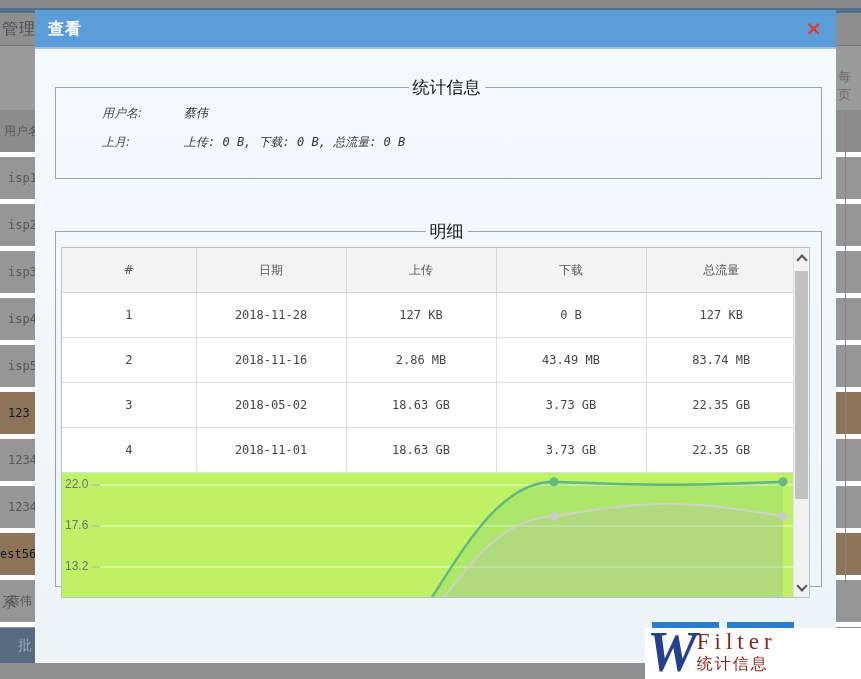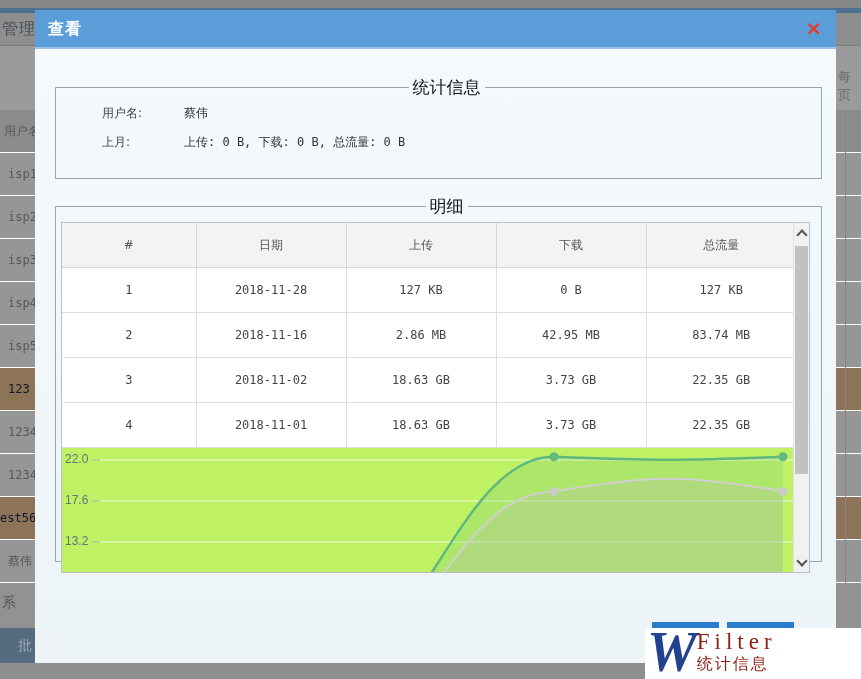--- a/index.html
+++ b/index.html
@@ -8,21 +8,21 @@
 
   
   .bg-top{position:absolute;left:0;top:0;width:861px;height:8px;background:#888;}
   .bg-blueline{position:absolute;left:0;top:8px;width:861px;height:5px;background:#4e7191;}
   .bg-tabbar{position:absolute;left:0;top:13px;width:861px;height:32px;background:#8e8e8e;border-bottom:1px solid #7c7c7c;}
   .bg-tab{position:absolute;left:2px;top:6px;font-size:16px;color:#454d54;letter-spacing:1px;text-align:right;}
   .bg-toolbar{position:absolute;left:0;top:46px;width:861px;height:64px;background:#9b9b9b;}
   .bg-perpage{position:absolute;left:838px;top:68px;font-size:13px;color:#6b6b6b;}
   .bg-table-left{position:absolute;left:0;top:110px;width:35px;}
   .bg-table-right{position:absolute;left:836px;top:110px;width:25px;}
-  .bgrow{height:42px;line-height:42px;background:#969696;border-bottom:1px solid #ffffff;
+  .bgrow{height:42px;line-height:42px;background:#969696;border-bottom:5px solid #ffffff;
          font-size:12px;color:#575757;padding-left:8px;overflow:hidden;white-space:nowrap;
          font-family:"DejaVu Sans Mono","DejaVu Sans",monospace;}
   .bgrow.hdr{background:#8c8c8c;padding-left:4px;}
   .bgrow.sel{background:#8d7458;color:#0f172a;}
   .bgrow.tight{padding-left:0;}
   .bg-vline{position:absolute;left:9px;top:0;width:1px;height:473px;background:#868686;}
   .bg-xi{position:absolute;left:2px;top:594px;font-size:14px;color:#565656;}
   .bg-batch{position:absolute;left:0;top:628px;width:35px;height:35px;background:#566b80;
             color:#97a8b8;font-size:14px;line-height:35px;text-align:right;padding-right:3px;box-sizing:border-box;}
   .bg-bottom{position:absolute;left:0;top:663px;width:861px;height:16px;background:#8f8f8f;}
@@ -31,24 +31,24 @@
   .modal{position:absolute;left:35px;top:10px;width:801px;height:653px;z-index:10;
          background:linear-gradient(180deg,#ffffff 0%,#f4f9fc 8%,#edf4f8 100%);}
   .modal-header{position:relative;height:37px;background:#5b9dd9;border-bottom:2px solid #9cc0e8;}
   .modal-title{position:absolute;left:13px;top:9px;color:#ffffff;font-size:16px;font-weight:600;letter-spacing:1px;}
   .modal-close{position:absolute;right:14px;top:6px;color:#e6392b;font-size:20px;font-weight:bold;cursor:pointer;line-height:24px;}
   .modal-body{position:relative;padding:0;}
 
   fieldset{border:1px solid #95a5ae;margin:0 14px 0 20px;padding:0;}
   legend{font-size:17px;font-weight:normal;color:#111;padding:0 4px;margin-left:8px;text-align:center;}
   .fs-stats{margin-top:27px;height:101px;}
-  .stat-row{height:29px;line-height:29px;padding-left:46px;font-size:12px;color:#333;}
+  .stat-row{height:29px;line-height:29px;padding-left:46px;font-size:12px;color:#333;font-style:italic;}
   .stat-label{display:inline-block;width:82px;color:#444;}
   .stat-value{font-family:"DejaVu Sans Mono","DejaVu Sans",monospace;font-size:12px;color:#333;}
-  .fs-detail{margin-top:16px;height:365px;}
+  .fs-detail{margin-top:41px;height:365px;}
 
   .swrap{position:relative;margin:4px 0 0 5px;width:749px;height:351px;background:#ffffff;
          border:1px solid #b7c0c6;box-sizing:border-box;overflow:hidden;}
   table.det{border-collapse:collapse;table-layout:fixed;width:734px;}
   table.det th{height:42px;background:#f3f3f3;border:1px solid #d5d8da;border-top:none;
                font-size:12px;font-weight:normal;color:#555;text-align:center;}
   table.det td{height:42px;border:1px solid #dcdfe1;font-size:12px;color:#444;text-align:center;
                font-family:"DejaVu Sans Mono","DejaVu Sans",monospace;}
   table.det th:first-child,table.det td:first-child{border-left:none;}
   table.det th:last-child,table.det td:last-child{border-right:none;}
@@ -165,26 +165,26 @@
               <td>1</td>
               <td>2018-11-28</td>
               <td>127 KB</td>
               <td>0 B</td>
               <td>127 KB</td>
             </tr>
             <tr>
               <td>2</td>
               <td>2018-11-16</td>
               <td>2.86 MB</td>
-              <td>42.95 MB</td>
+              <td>43.49 MB</td>
               <td>83.74 MB</td>
             </tr>
             <tr>
               <td>3</td>
-              <td>2018-11-02</td>
+              <td>2018-05-02</td>
               <td>18.63 GB</td>
               <td>3.73 GB</td>
               <td>22.35 GB</td>
             </tr>
             <tr>
               <td>4</td>
               <td>2018-11-01</td>
               <td>18.63 GB</td>
               <td>3.73 GB</td>
               <td>22.35 GB</td>

